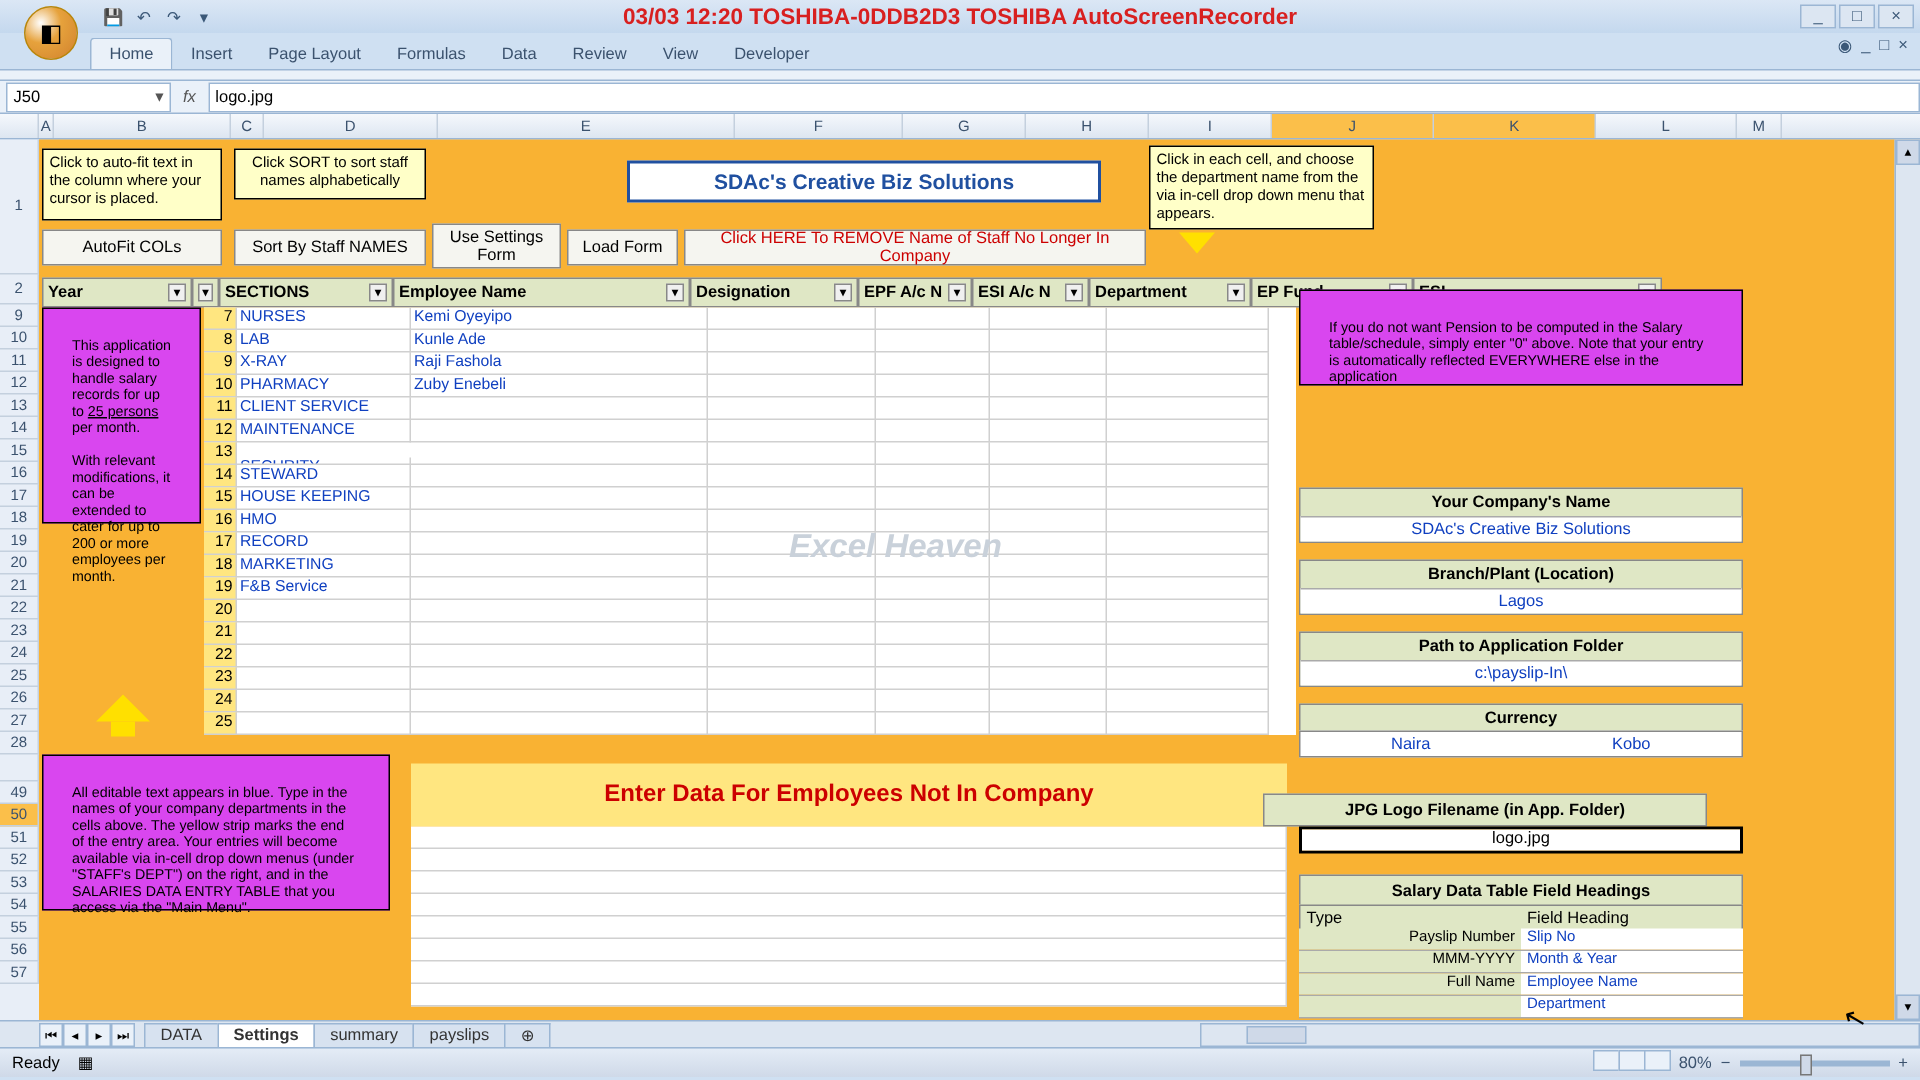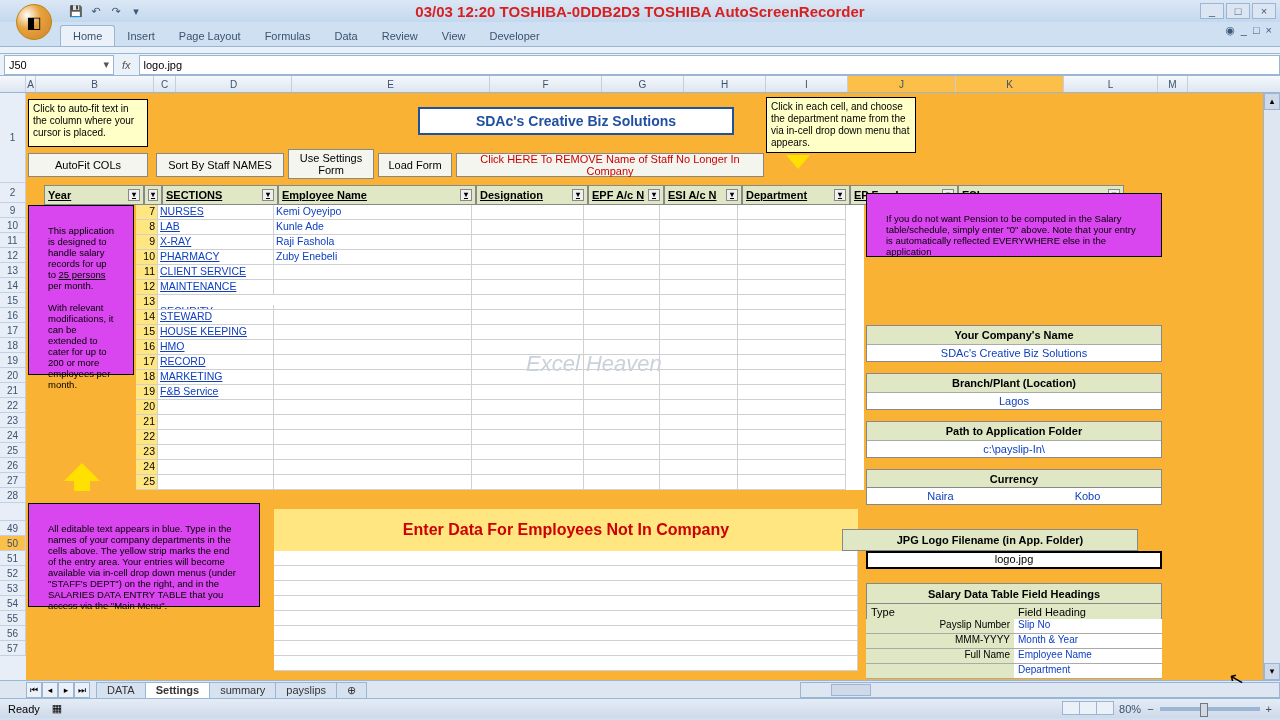--- a/index.html
+++ b/index.html
@@ -50,42 +50,42 @@
 .btn-red { color:#c00; }
 
 .hdr-row { position:absolute; display:flex; left:0; }
 .hdr-cell { background:#dfe7c5; border:1px solid #888; height:20px; display:flex; align-items:center; justify-content:space-between; padding:0 3px; font-weight:bold; font-size:11px; }
 .hdr-cell .ar { width:12px; height:12px; border:1px solid #888; background:#f0f0f0; font-size:8px; text-align:center; line-height:10px; }
 
 .data-grid { position:absolute; background:#fff; }
 .data-grid .dr { display:flex; height:15px; }
 .data-grid .dc { border-right:1px solid #d0d0d0; border-bottom:1px solid #d0d0d0; padding:0 2px; font-size:10.5px; color:#1040c0; overflow:hidden; white-space:nowrap; }
 .dc.num { background:#ffe680; text-align:right; color:#000; }
-.dc.sec { color:#1040c0;text-decoration:underline; }
+.dc.sec { color:#1040c0; }
 
 .side-box { position:absolute; background:#dfe7c5; border:1px solid #888; }
 .side-box .sb-hdr { font-weight:bold; text-align:center; padding:3px; font-size:11px; }
 .side-box .sb-val { background:#fff; color:#1040c0; text-align:center; padding:2px; border-top:1px solid #aaa; font-size:11px; }
 .side-box.split { display:flex; }
 .side-box.split > div { flex:1; text-align:center; padding:2px; }
 
 .tnote { position:absolute; background:#d946ef; border:1px solid #000; padding:19px; font-size:9.5px; line-height:11px; }
 
 .headline { position:absolute; background:#ffe680; color:#c00; font-weight:bold; text-align:center; display:flex; align-items:center; justify-content:center; font-size:16px; }
 .headline2 { position:absolute; background:#dfe7c5; border:1px solid #888; font-weight:bold; text-align:center; padding:4px; font-size:11px; }
 
 .arrow-up { position:absolute; width:0; height:0; border-left:18px solid transparent; border-right:18px solid transparent; border-bottom:18px solid #ffe000; }
 .arrow-stem { position:absolute; width:16px; height:10px; background:#ffe000; }
 .arrow-dn { position:absolute; width:0; height:0; border-left:12px solid transparent; border-right:12px solid transparent; border-top:14px solid #ffe000; }
 
 .scroll-v { position:absolute; right:0; top:0; width:17px; bottom:0; background:#dde6f1; border-left:1px solid #9bb6d4; }
 .scroll-v .sv-btn { height:17px; background:#cfd9e8; border:1px solid #9bb6d4; text-align:center; font-size:9px; line-height:15px; }
 .scroll-v .sv-track { position:absolute; top:17px; bottom:17px; left:0; right:0; }
 
-.watermark { position:absolute; color:#c9d1da; font-size:22px; font-weight:normal; font-style:italic; pointer-events:none; }
+.watermark { position:absolute; color:#c9d1da; font-size:22px; font-weight:bold; font-style:italic; pointer-events:none; }
 
 
 .sheet-tabs { height:18px; background:#dde6f1; display:flex; align-items:center; border-top:1px solid #9bb6d4; }
 .sheet-tabs .nav { display:flex; margin-left:26px; }
 .sheet-tabs .nav span { width:16px; height:16px; border:1px solid #9bb6d4; background:#eaf1f9; text-align:center; font-size:9px; line-height:14px; }
 .sheet-tabs .tabs { display:flex; margin-left:6px; }
 .sheet-tabs .tab { padding:1px 10px; background:#d7e2f0; border:1px solid #9bb6d4; border-bottom:none; font-size:11px; color:#333; margin-right:-1px; }
 .sheet-tabs .tab.active { background:#fff; font-weight:bold; }
 .sheet-tabs .hscroll { margin-left:auto; width:480px; height:16px; background:#dde6f1; border:1px solid #9bb6d4; display:flex; align-items:center; position:relative; }
 .sheet-tabs .hscroll .thumb { position:absolute; left:30px; width:40px; height:12px; background:#cfd9e8; border:1px solid #9bb6d4; }
@@ -197,32 +197,33 @@
       <div class="rh">52</div>
       <div class="rh">53</div>
       <div class="rh">54</div>
       <div class="rh">55</div>
       <div class="rh">56</div>
       <div class="rh">57</div>
     </div>
   <div class="sheet">
 
     <div class="note" style="left:2px; top:6px; width:120px; height:48px">Click to auto-fit text in the column where your cursor is placed.</div>
+    <div class="note" style="left:130px; top:6px; width:128px; height:34px; text-align:center"><span>Click SORT to sort staff names alphabetically</span></div>
     <div class="banner" style="left:392px; top:14px; width:316px; height:28px; font-size:14px">SDAc's Creative Biz Solutions</div>
     <div class="note" style="left:740px; top:4px; width:150px; height:56px">Click in each cell, and choose the department name from the via in-cell drop down menu that appears.</div>
 
     <div class="btn-like" style="left:2px; top:60px; width:120px; height:24px">AutoFit COLs</div>
     <div class="btn-like" style="left:130px; top:60px; width:128px; height:24px">Sort By Staff NAMES</div>
     <div class="btn-like" style="left:262px; top:56px; width:86px; height:30px">Use Settings Form</div>
     <div class="btn-like" style="left:352px; top:60px; width:74px; height:24px">Load Form</div>
     <div class="btn-like btn-red" style="left:430px; top:60px; width:308px; height:24px">Click HERE To REMOVE Name of Staff No Longer In Company</div>
 
     <div class="arrow-dn" style="left:760px; top:62px"></div>
 
-    <div class="hdr-row" style="top: 92px; left: 18px; text-decoration: underline;">
+    <div class="hdr-row" style="top: 92px; left: 2px;">
         <div class="hdr-cell" style="width: 100px;">
           <span>Year</span>
           <span class="ar">▾</span>
         </div>
         <div class="hdr-cell" style="width: 18px;">
           <span></span>
           <span class="ar">▾</span>
         </div>
         <div class="hdr-cell" style="width: 116px;">
           <span>SECTIONS</span>
@@ -425,21 +426,21 @@
           <div class="dc num" style="width: 22px;">25</div>
           <div class="dc sec" style="width: 116px;"></div>
           <div class="dc" style="width: 198px;"></div>
           <div class="dc" style="width: 112px;"></div>
           <div class="dc" style="width: 76px;"></div>
           <div class="dc" style="width: 78px;"></div>
           <div class="dc" style="width: 108px;"></div>
         </div>
       </div>
 
-    <div class="tnote" style="left:2px; top:112px; width:106px; height:170px">This application is designed to handle salary records for up to <u>25 persons</u> per month.<br><br>With relevant modifications, it can be extended to cater for up to 200 or more employees per month.</div>
+    <div class="tnote" style="left:2px; top:112px; width:106px; height:144px">This application is designed to handle salary records for up to <u>25 persons</u> per month.<br><br>With relevant modifications, it can be extended to cater for up to 200 or more employees per month.</div>
 
     <div class="arrow-up" style="left:38px; top:370px"></div>
     <div class="arrow-stem" style="left:48px; top:388px"></div>
 
     <div class="tnote" style="left:840px; top:100px; width:296px; height:64px">If you do not want Pension to be computed in the Salary table/schedule, simply enter "0" above. Note that your entry is automatically reflected EVERYWHERE else in the application</div>
 
     <div class="side-box" style="left:840px; top:232px; width:296px">
       <div class="sb-hdr">Your Company's Name</div>
       <div class="sb-val">SDAc's Creative Biz Solutions</div>
     </div>

